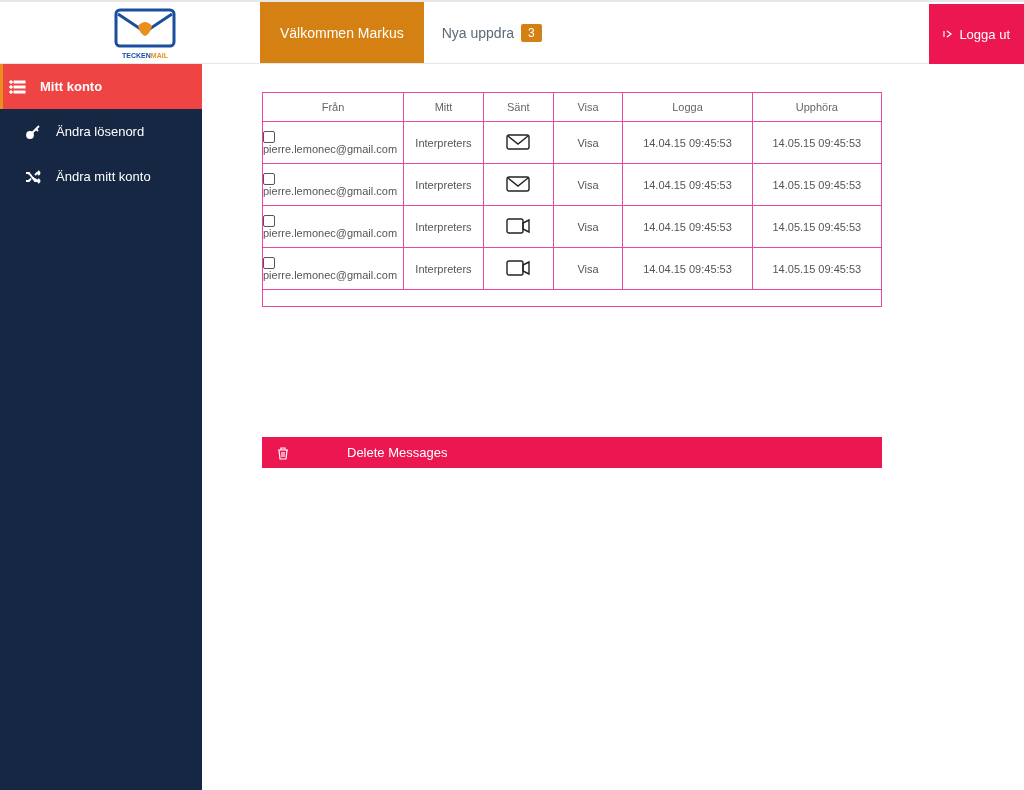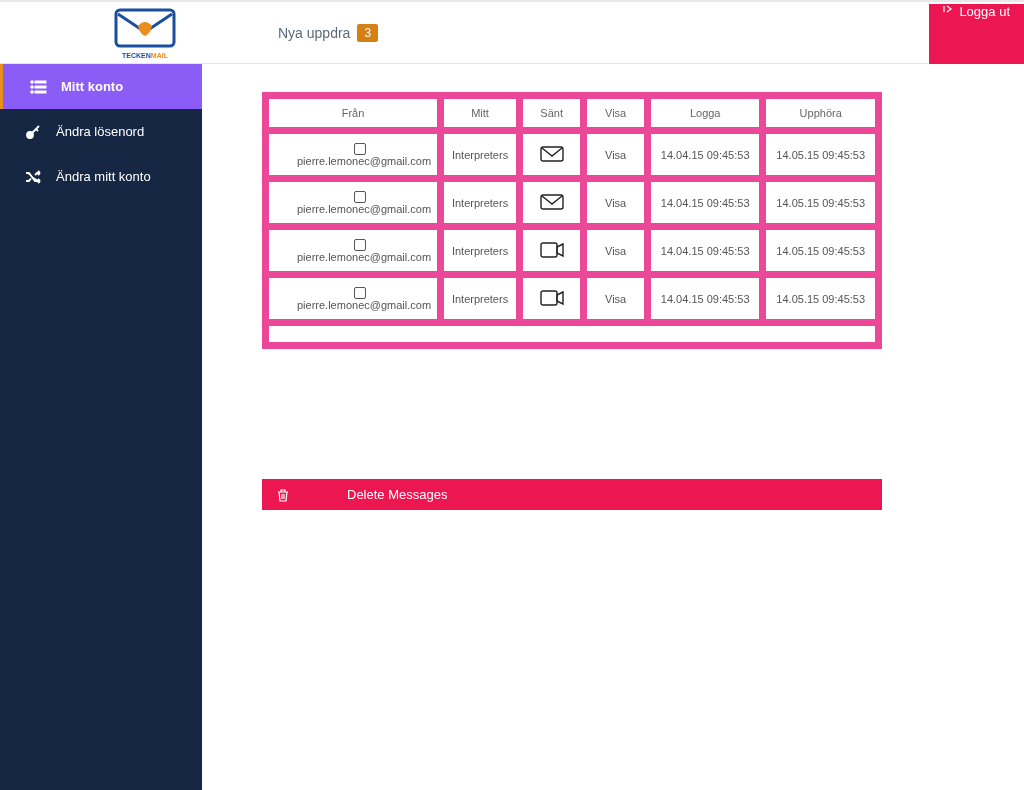--- a/index.html
+++ b/index.html
@@ -5,57 +5,58 @@
   * { margin: 0; padding: 0; box-sizing: border-box; }
   body { font-family: Arial, Helvetica, sans-serif; font-size: 13px; color: #333; background: #fff; width: 1024px; height: 790px; overflow: hidden; }
 
   
   .header { width: 1024px; height: 64px; border-top: 2px solid #e7e7e7; border-bottom: 1px solid #e7e7e7; display: flex; align-items: stretch; position: relative; }
   .logo-area { width: 260px; display: flex; align-items: center; justify-content: center; padding-left: 30px; }
   .logo-svg { width: 70px; height: 54px; }
   .welcome-tab { background: #d48012; color: #fff; display: flex; align-items: center; justify-content: center; padding: 0 20px; font-size: 14px; }
   .notif-tab { display: flex; align-items: center; padding: 12px 18px; color: #5a6a7a; font-size: 14px; }
   .notif-badge { display: inline-block; background: #d48012; color: #fff; padding: 2px 7px; margin-left: 7px; font-size: 12px; border-radius: 2px; }
-  .logout-btn { margin-left: auto; background: #ec1651; color: #fff; display: flex; align-items: flex-start; justify-content: center; padding: 0 14px; cursor: pointer; font-size: 13px; height: 60px; margin-top: 2px; }
+  .logout-btn { margin-left: auto; background: #ec1651; color: #fff; display: flex; align-items: center; justify-content: center; padding: 0 14px; cursor: pointer; font-size: 13px; height: 60px; margin-top: 2px; }
   .logout-btn svg { width: 10px; height: 10px; margin-right: 6px; }
 
   
   .sidebar { position: absolute; top: 64px; left: 0; width: 202px; height: 726px; background: #162744; }
   .side-item { display: flex; align-items: center; height: 45px; padding-left: 22px; color: #fff; font-size: 13px; cursor: pointer; }
-  .side-item.active { background: #8b5cf6; border-left: 3px solid #e98f1d; padding-left: 24px; font-weight: bold; }
+  .side-item.active { background: #ef4444; border-left: 3px solid #e98f1d; padding-left: 3px; font-weight: bold; }
   .side-item .side-icon { width: 22px; display: flex; align-items: center; justify-content: center; margin-right: 12px; }
   .side-icon svg { width: 18px; height: 18px; fill: #fff; stroke: #fff; }
 
   
   .main { position: absolute; left: 202px; top: 64px; right: 0; bottom: 0; padding: 28px 30px 0 60px; }
   .page-title { color: #d48012; font-size: 22px; margin-bottom: 18px; font-weight: normal; }
 
   .msg-table { width: 620px; border: 1px solid #e3e3e3; border-collapse: collapse; background: #fff; }
-  .msg-table th, .msg-table td { border: 7px solid #ec4899; padding: 8px 6px; font-size: 11px; color: #555; text-align: center; }
+  .msg-table th, .msg-table td { border: 1px solid #ec4899; padding: 8px 6px; font-size: 11px; color: #555; text-align: center; }
   .msg-table th { font-weight: normal; color: #666; background: #fff; }
-  .msg-table td.from-cell { text-align: center; padding-left: 28px; }
+  .msg-table td.from-cell { text-align: left; padding-left: 0; }
   .msg-table td.from-cell .chk { display: inline-block; width: 12px; height: 12px; border: 1.5px solid #555; margin-right: 8px; vertical-align: middle; cursor: pointer; border-radius: 2px; }
   .icon-cell svg { width: 24px; height: 16px; stroke: #222; fill: none; stroke-width: 1.4; }
 
   .delete-bar { margin-top: 130px; width: 620px; background: #ec1651; color: #fff; display: flex; align-items: center; padding: 8px 14px; cursor: pointer; font-size: 13px; gap: 47px; }
   .delete-bar .trash-icon { margin-right: 10px; display: flex; }
   .delete-bar svg { width: 14px; height: 14px; fill: #fff; stroke: #fff; }
 </style>
 </head>
 <body>
 
 <div class="header">
   <div class="logo-area">
     <svg class="logo-svg" viewBox="0 0 70 54">
       <rect x="6" y="4" width="58" height="36" rx="4" fill="none" stroke="#1a4fa0" stroke-width="3"></rect>
       <path d="M8 8 L35 26 L62 8" fill="none" stroke="#1a4fa0" stroke-width="3"></path>
       <path d="M28 20 Q35 12 42 20 Q40 28 35 30 Q30 28 28 20" fill="#e98f1d"></path>
       <text x="35" y="52" text-anchor="middle" font-size="7" fill="#1a4fa0" font-family="Arial" font-weight="bold"><tspan fill="#1a4fa0">TECKEN</tspan><tspan fill="#e98f1d">MAIL</tspan></text>
     </svg>
   </div>
+  <div class="welcome-tab">Välkommen Markus</div>
   <div class="notif-tab">
     <span>Nya uppdra</span>
     <span class="notif-badge">3</span>
   </div>
   <div class="logout-btn">
     <svg viewBox="0 0 10 10">
         <path d="M4 2 L8 5 L4 8 M1 2 V8" stroke="#fff" stroke-width="1.2" fill="none"></path>
       </svg>
     <span>Logga ut</span>
   </div>

